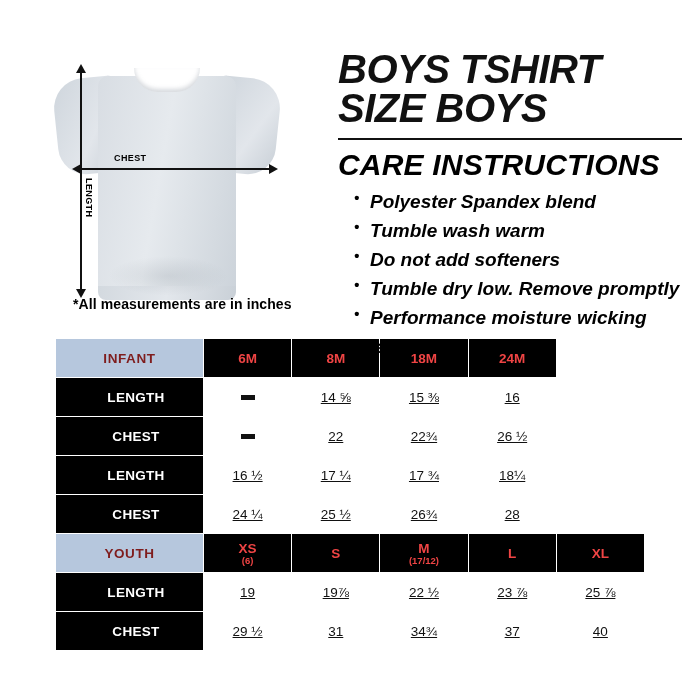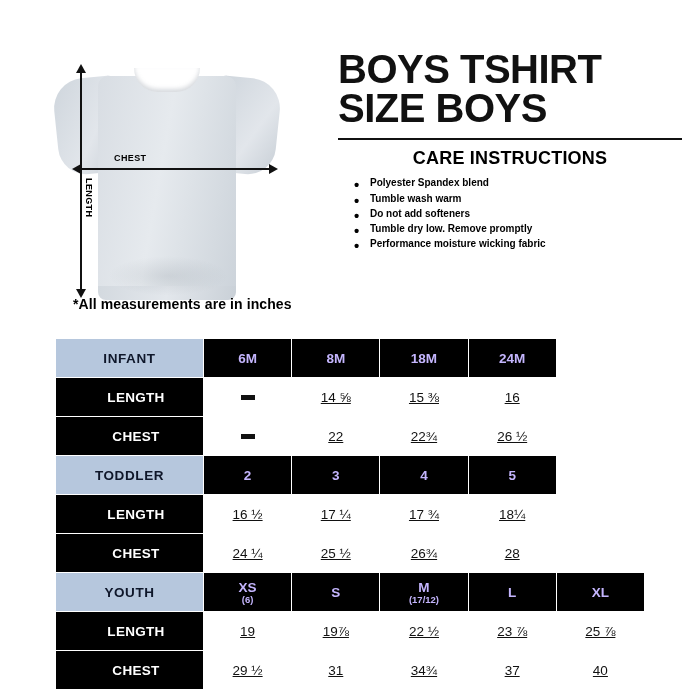--- a/index.html
+++ b/index.html
@@ -172,49 +172,50 @@
     font-size: 14px;
     font-weight: bold;
     letter-spacing: .1px;
   }
 
   
   .info-panel {
     flex: 1;
     padding-left: 20px;
     padding-top: 22px;
+    font-style: italic;
   }
   .title {
     font-size: 40px;
     font-weight: bold;
     line-height: 0.98;
     letter-spacing: -0.5px;
     margin: 0;
     color: #111;
   }
   .rule {
     border: none;
     border-top: 2.5px solid #111;
     margin: 10px 0 8px 0;
   }
   .care-title {
-    font-size: 18px;
-    font-weight: bold;
-    text-align: center;
+    font-size: 30px;
+    font-weight: bold;
+    text-align: left;
     margin: 0 0 6px 0;
     letter-spacing: .2px;
   }
   ul.care-list {
     margin: 0;
     padding: 0 0 0 16px;
     list-style: none;
   }
   ul.care-list li {
     position: relative;
-    font-size: 10px;
+    font-size: 19px;
     font-weight: bold;
     line-height: 1.52;
     padding-left: 16px;
   }
   ul.care-list li::before {
     content: "\2022";
     position: absolute;
     left: 0;
     top: -1px;
     font-size: 15px;
@@ -235,28 +236,28 @@
     height: 36px;
     text-align: center;
     vertical-align: middle;
     font-size: 13.5px;
   }
   
   table.size-table col.first { width: 148px; }
 
   .hdr-label {
     background: #b6c7dd;
-    color: #0f172a;
+    color: #7f1d1d;
     font-weight: bold;
     font-size: 15px;
     letter-spacing: .6px;
   }
   .hdr-cell {
     background: #000000;
-    color: #c4b5fd;
+    color: #ef4444;
     font-weight: bold;
     font-size: 14px;
   }
   .hdr-cell .sub {
     display: block;
     font-size: 9.5px;
     font-weight: bold;
     line-height: 1.05;
   }
   .row-label {
@@ -356,28 +357,20 @@
       <tr>
         <td class="row-label">CHEST</td>
         <td class="val"><span class="empty-dash"></span></td>
         <td class="val">22</td>
         <td class="val">22¾</td>
         <td class="val">26 ½</td>
         <td class="blank"></td>
       </tr>
 
       <tr>
-        <td class="hdr-label">TODDLER</td>
-        <td class="hdr-cell">2</td>
-        <td class="hdr-cell">3</td>
-        <td class="hdr-cell">4</td>
-        <td class="hdr-cell">5</td>
-        <td class="blank"></td>
-      </tr>
-      <tr>
         <td class="row-label">LENGTH</td>
         <td class="val">16 ½</td>
         <td class="val">17 ¼</td>
         <td class="val">17 ¾</td>
         <td class="val">18¼</td>
         <td class="blank"></td>
       </tr>
       <tr>
         <td class="row-label">CHEST</td>
         <td class="val">24 ¼</td>

